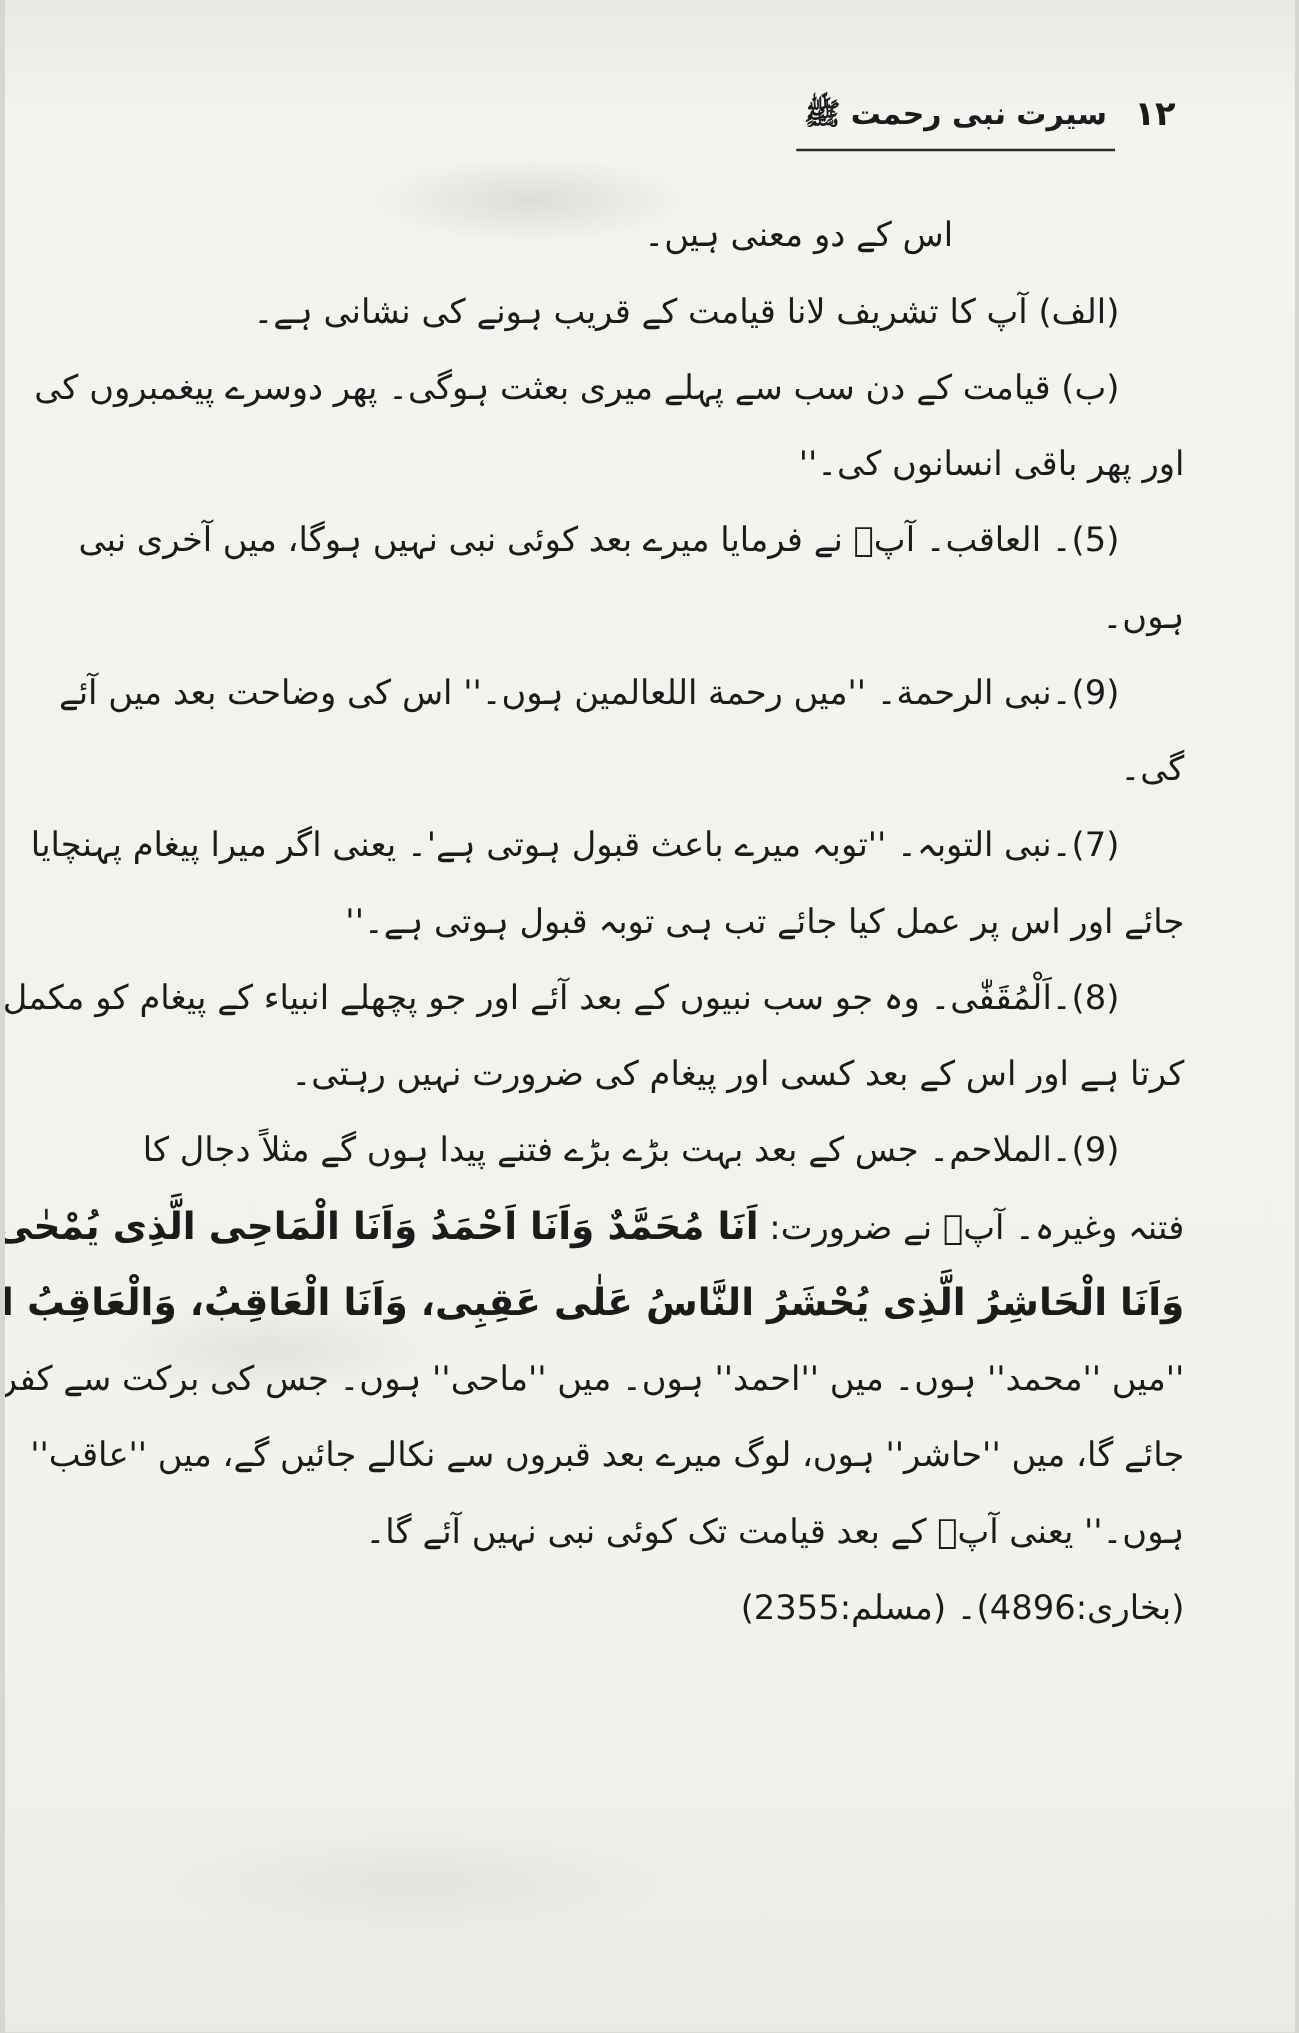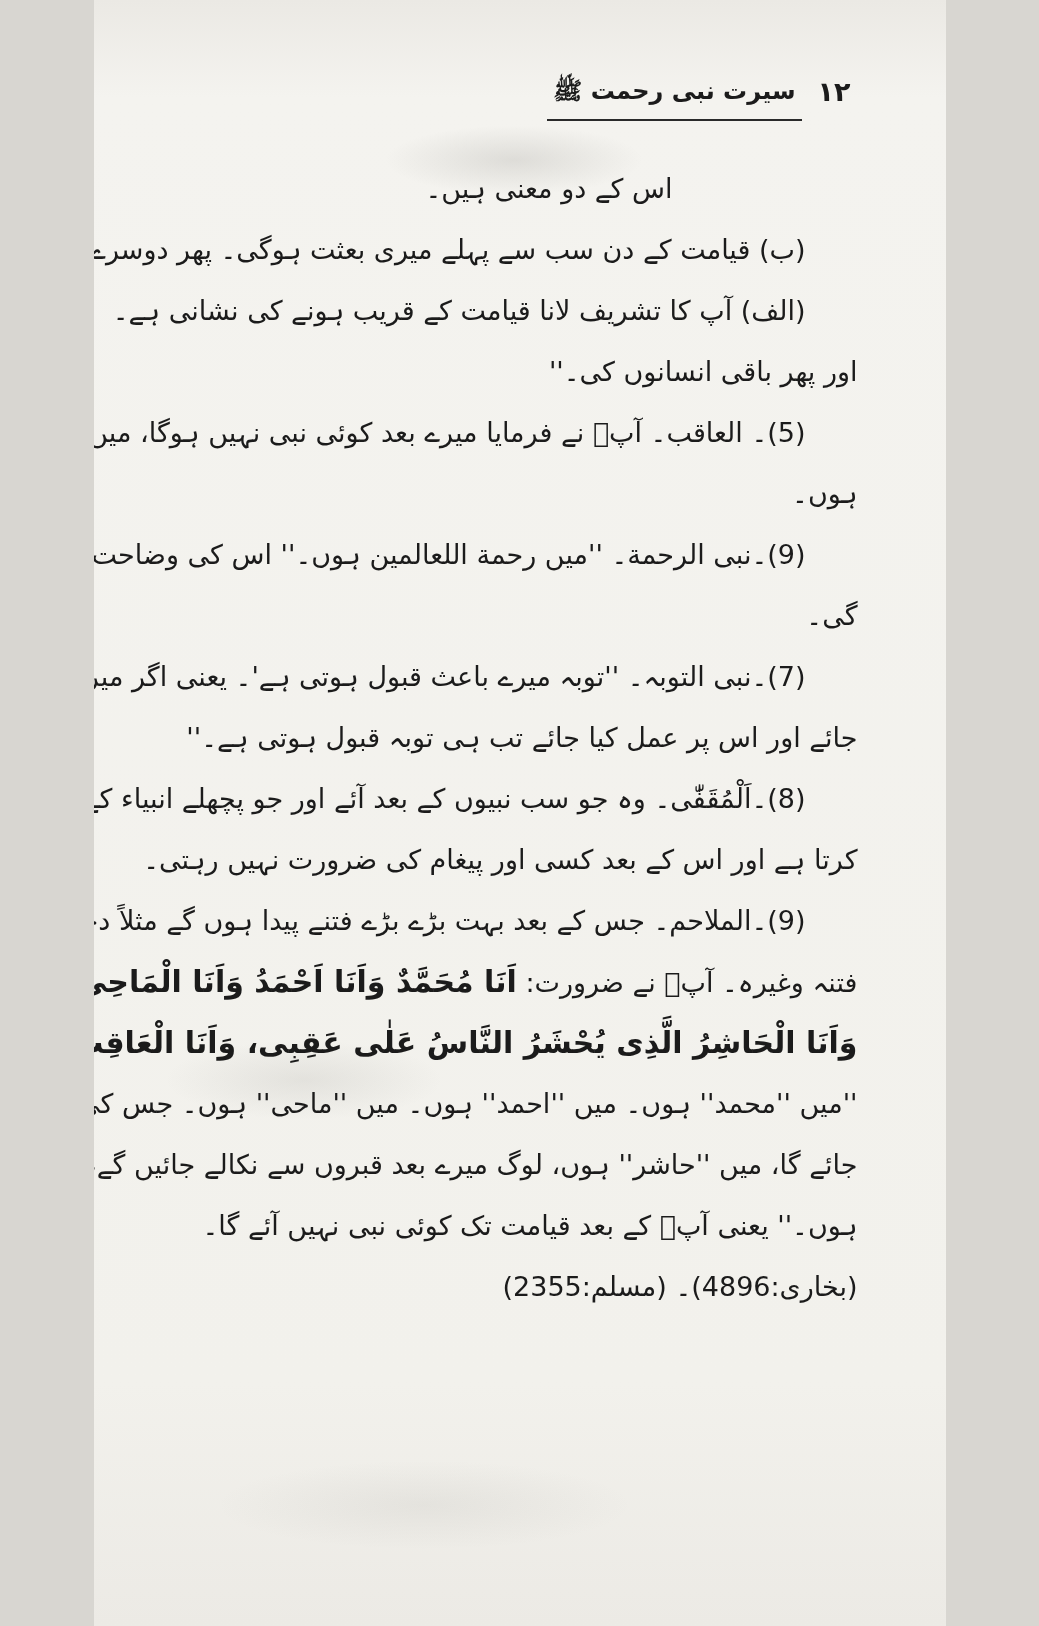--- a/index.html
+++ b/index.html
@@ -2,21 +2,21 @@
 <html lang="ur" dir="rtl"><head>
 <meta charset="utf-8">
 <style>
   html, body {
     margin: 0;
     padding: 0;
     background: #d8d6d1;
   }
   .page {
     position: relative;
-    width: 852px;
+    width: 1032px;
     height: 1626px;
     margin: 0 auto;
     background: linear-gradient(180deg, #ebe9e4 0%, #f4f3ef 6%, #f2f1ec 85%, #eceae5 100%);
     overflow: hidden;
     font-family: "DejaVu Sans", "Liberation Sans", sans-serif;
     color: #1b1b1b;
   }
   
   .smudge {
     position: absolute;
@@ -87,22 +87,22 @@
   <div class="smudge s1"></div>
   <div class="smudge s2"></div>
   <div class="smudge s3"></div>
 
   <div class="header">
     <span class="title">سیرت نبی رحمت ﷺ</span><span class="pagenum">۱۲</span>
   </div>
 
   <div class="text-block" id="text-block">
       <div class="line ind2"><span class="ur">اس کے دو معنی ہیں۔</span></div>
+      <div class="line ind1"><span class="ur">(الف) آپ کا تشریف لانا قیامت کے قریب ہونے کی نشانی ہے۔</span></div>
       <div class="line ind1"><span class="ur">(ب) قیامت کے دن سب سے پہلے میری بعثت ہوگی۔ پھر دوسرے پیغمبروں کی</span></div>
-      <div class="line ind1"><span class="ur">(الف) آپ کا تشریف لانا قیامت کے قریب ہونے کی نشانی ہے۔</span></div>
       <div class="line"><span class="ur">اور پھر باقی انسانوں کی۔''</span></div>
       <div class="line ind1"><span class="ur">(5)۔ العاقب۔ آپؐ نے فرمایا میرے بعد کوئی نبی نہیں ہوگا، میں آخری نبی</span></div>
       <div class="line"><span class="ur">ہوں۔</span></div>
       <div class="line ind1"><span class="ur">(9)۔نبی الرحمة۔ ''میں رحمة اللعالمین ہوں۔'' اس کی وضاحت بعد میں آئے</span></div>
       <div class="line"><span class="ur">گی۔</span></div>
       <div class="line ind1"><span class="ur">(7)۔نبی التوبہ۔ ''توبہ میرے باعث قبول ہوتی ہے'۔ یعنی اگر میرا پیغام پہنچایا</span></div>
       <div class="line"><span class="ur">جائے اور اس پر عمل کیا جائے تب ہی توبہ قبول ہوتی ہے۔''</span></div>
       <div class="line ind1"><span class="ur">(8)۔اَلْمُقَفّٰی۔ وہ جو سب نبیوں کے بعد آئے اور جو پچھلے انبیاء کے پیغام کو مکمل</span></div>
       <div class="line"><span class="ur">کرتا ہے اور اس کے بعد کسی اور پیغام کی ضرورت نہیں رہتی۔</span></div>
       <div class="line ind1"><span class="ur">(9)۔الملاحم۔ جس کے بعد بہت بڑے بڑے فتنے پیدا ہوں گے مثلاً دجال کا</span></div>

